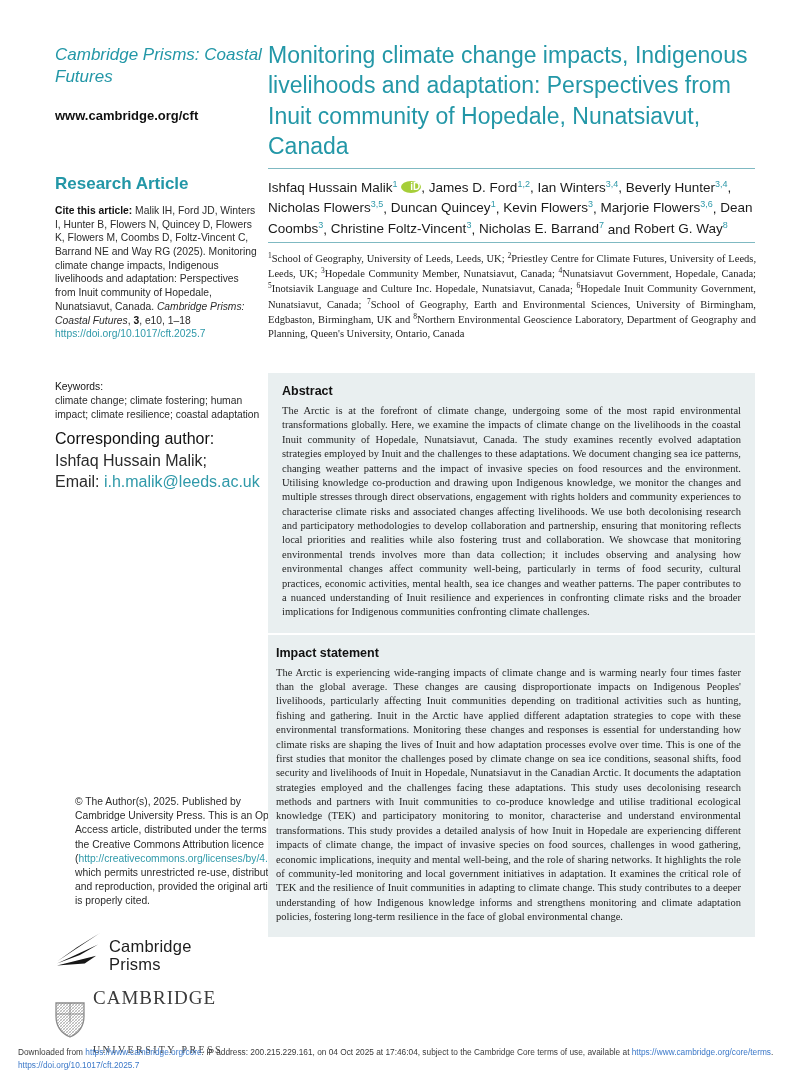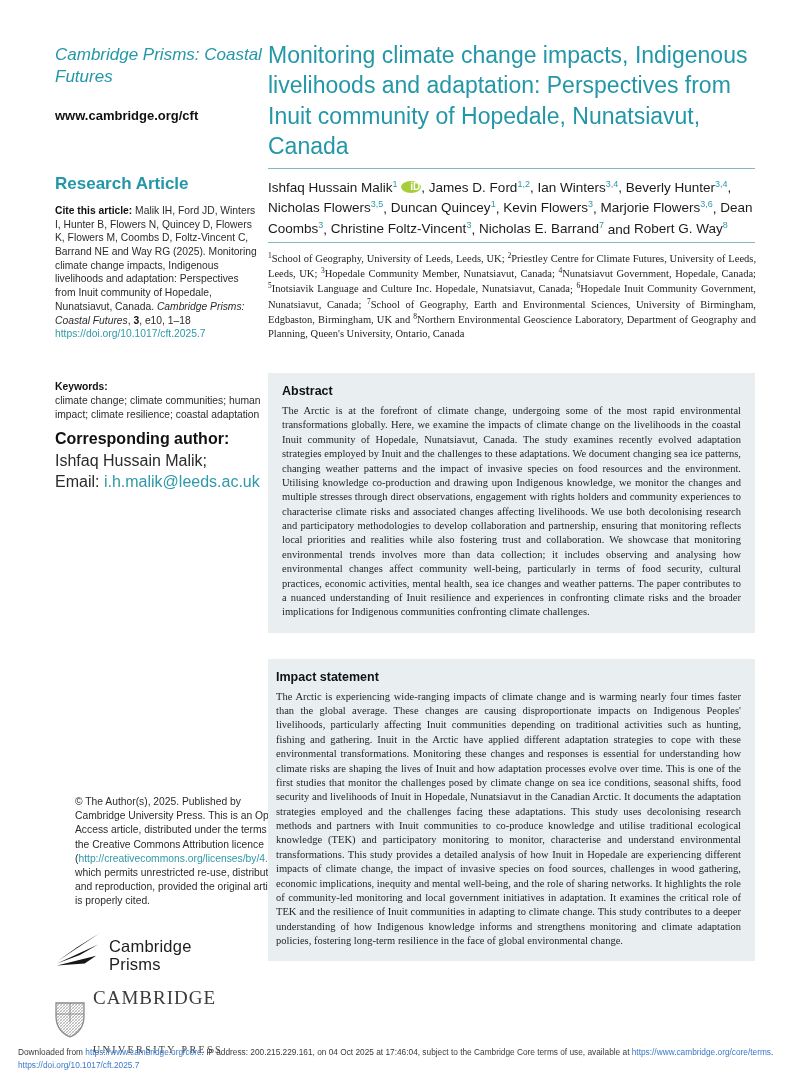--- a/index.html
+++ b/index.html
@@ -9,21 +9,21 @@
   .journal-name{position:absolute;left:55px;top:44px;width:210px;
     font-style:italic;font-size:17px;line-height:1.28;color:#2397a7;}
   .journal-url{position:absolute;left:55px;top:108px;font-size:13px;font-weight:bold;color:#111;}
   .section-label{position:absolute;left:55px;top:174px;font-size:17px;font-weight:bold;color:#2397a7;}
   .cite-block{position:absolute;left:55px;top:204px;width:207px;
     font-size:10.3px;line-height:1.33;color:#2b2b2b;}
   .cite-block b{color:#111;}
   .teal-link{color:#2f99a9;overflow-wrap:anywhere;}
   .history-block{position:absolute;left:55px;top:330px;width:207px;font-size:10.3px;line-height:1.35;color:#2b2b2b;}
   .keywords-block{position:absolute;left:55px;top:380px;width:212px;font-size:10.3px;line-height:1.35;color:#2b2b2b;}
-  .keywords-block .lbl,.corr-block .lbl{font-weight:bold;color:#111;}
+  .keywords-block .lbl,.corr-block .lbl{font-weight:normal;color:#111;}
   .corr-block{position:absolute;left:55px;top:428px;width:207px;font-size:16px;line-height:1.35;color:#2b2b2b;}
   .copyright-block{position:absolute;left:55px;top:795px;width:210px;font-size:10.3px;line-height:1.38;color:#2b2b2b;margin-left:20px;}
 
   .prisms-logo{position:absolute;left:55px;top:932px;display:flex;align-items:center;}
   .prisms-text{margin-left:8px;font-size:16.5px;line-height:1.12;color:#1d1d1d;letter-spacing:.2px;}
   .cup-logo{position:absolute;left:55px;top:988px;display:flex;align-items:center;}
   .cup-text{margin-left:8px;font-family:"Liberation Serif",serif;color:#3b3b3b;}
   .cup-line1{font-size:19px;letter-spacing:1px;line-height:1.05;}
   .cup-line2{font-size:10px;letter-spacing:2.4px;line-height:1.2;margin-top:36px;}
 
@@ -39,21 +39,21 @@
   .orcid-badge{display:inline-block;width:12px;height:12px;border-radius:50%;
     background:#a6ce39;color:#fff;font-size:10px;font-weight:bold;text-align:center;
     line-height:12px;vertical-align:2px;padding-left:8px;}
   .affiliations{position:absolute;left:268px;top:250px;width:488px;
     font-family:"Liberation Serif",serif;font-size:10.5px;line-height:1.32;
     text-align:justify;color:#222;}
   .affiliations sup{font-size:7.5px;}
 
   .panels{position:absolute;left:268px;top:345px;width:487px;}
   .panel{background:#e9eff0;padding:11px 14px 13px 14px;box-sizing:border-box;margin-top:28px;}
-  .panel + .panel{margin-top:26px;padding-left:8px;}
+  .panel + .panel{margin-top:2px;padding-left:8px;}
   .panel-heading{font-size:12.5px;font-weight:bold;color:#111;margin:0 0 6px 0;}
   .panel-body{font-family:"Liberation Serif",serif;font-size:10.5px;line-height:1.37;
     text-align:justify;color:#1f1f1f;}
 
   
   .footer{position:absolute;left:18px;top:1046px;width:780px;font-size:8.3px;line-height:1.55;color:#3a3a3a;}
   .blue-link{color:#3b78c8;}
 </style>
 </head>
 <body>
@@ -65,21 +65,21 @@
   <div class="section-label">Research Article</div>
 
   <div class="cite-block">
     <b>Cite this article: </b><span>Malik IH, Ford JD, Winters I, Hunter B, Flowers N, Quincey D, Flowers K, Flowers M, Coombs D, Foltz-Vincent C, Barrand NE and Way RG (2025). Monitoring climate change impacts, Indigenous livelihoods and adaptation: Perspectives from Inuit community of Hopedale, Nunatsiavut, Canada. </span><i>Cambridge Prisms: Coastal Futures</i><span>, </span><b>3</b><span>, e10, 1–18</span><br>
     <a href="#" class="teal-link">https://doi.org/10.1017/cft.2025.7</a>
   </div>
 
 
   <div class="keywords-block">
     <div class="lbl">Keywords:</div>
-    <div>climate change; climate communities; human impact; climate resilience; coastal adaptation</div>
+    <div>climate change; climate fostering; human impact; climate resilience; coastal adaptation</div>
   </div>
 
   <div class="corr-block">
     <div class="lbl">Corresponding author:</div>
     <div>Ishfaq Hussain Malik;</div>
     <div><span>Email: </span><a href="#" class="teal-link">i.h.malik@leeds.ac.uk</a></div>
   </div>
 
   <div class="copyright-block">
     <span>© The Author(s), 2025. Published by Cambridge University Press. This is an Open Access article, distributed under the terms of the Creative Commons Attribution licence (</span><a href="#" class="teal-link">http://creativecommons.org/licenses/by/4.0</a><span>), which permits unrestricted re-use, distribution and reproduction, provided the original article is properly cited.</span>

